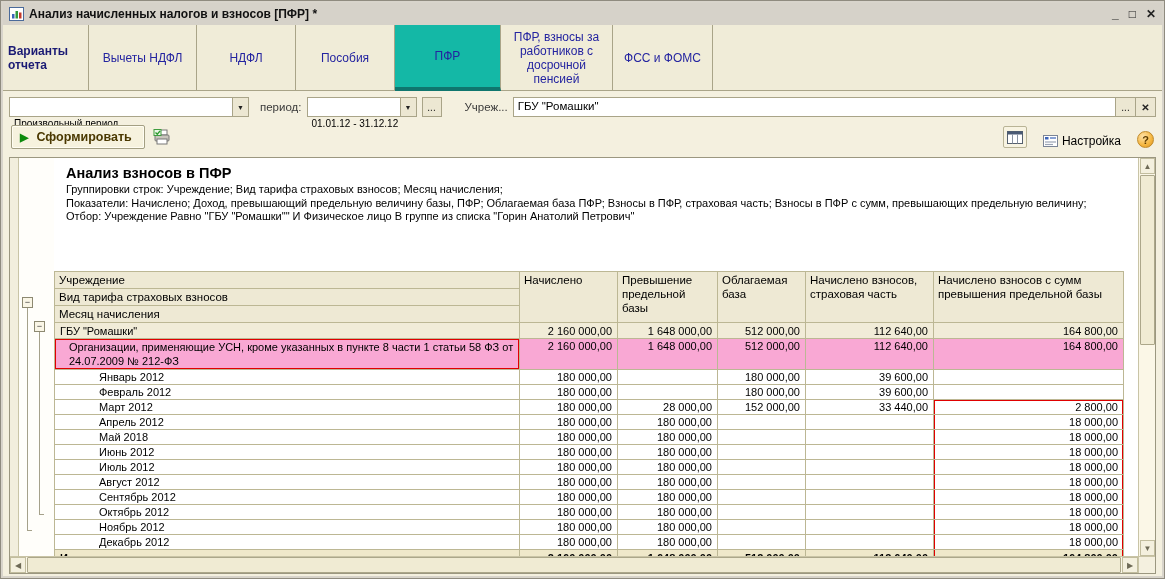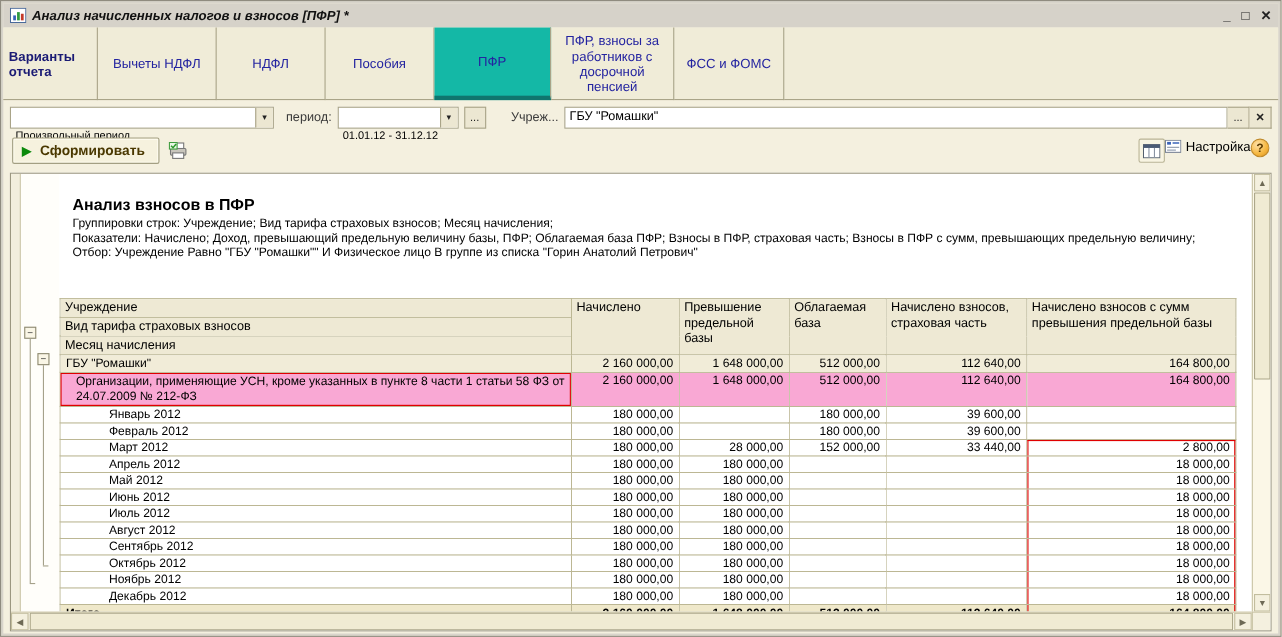--- a/index.html
+++ b/index.html
@@ -6,21 +6,21 @@
   body { font-family:"Liberation Sans", sans-serif; background:#bfbbb0; }
   .window {
     width:1165px; height:579px; position:relative;
     background:#f4f0df; border:1px solid #8f8b7f;
     box-shadow: inset 0 0 0 2px #d8d4cb;
   }
   
   .titlebar { height:22px; margin:2px 2px 0 2px; background:#d6d2c9;
     display:flex; align-items:center; padding:0 6px; gap:5px; }
   .title-icon { width:15px; height:14px; display:inline-block; }
-  .title-text { font-size:12px; font-weight:bold; color:#111; white-space:nowrap;font-style:italic; }
+  .title-text { font-size:12px; font-weight:bold; color:#111; white-space:nowrap; }
   .win-controls { margin-left:auto; display:flex; gap:10px; align-items:center; }
   .win-btn { font-size:12px; font-weight:bold; color:#222; cursor:default; line-height:12px; }
   
   .tabbar { display:flex; height:66px; background:#f0ecd8; margin:0 2px; align-items:stretch; }
   .tab { border-right:1px solid #a9a488; border-bottom:1px solid #a9a488;
     display:flex; align-items:center; justify-content:center; text-align:center;
     color:#2424a0; font-size:12px; line-height:14px; padding:2px 5px; white-space:pre-line; }
   .tab.bold { font-weight:bold; color:#1b1b74; justify-content:flex-start; text-align:left; }
   .tab.active { background:#14b8a6; border-bottom:4px solid #0f766e; }
   .tab-fill { flex:1; border-bottom:1px solid #a9a488; }
@@ -41,40 +41,40 @@
   .combo.period-range { width:110px; }
   .inst-wrap { flex:1; display:flex; align-items:stretch; height:20px; }
   .inst-field { flex:1; border:1px solid #a9a488; background:#fff; font-size:11.5px;
     padding:2px 4px; white-space:nowrap; overflow:hidden; }
   
   .toolbar { height:34px; display:flex; align-items:center; padding:0 10px; gap:8px; }
   .generate-btn { display:flex; align-items:center; gap:8px; height:24px; padding:0 12px 0 8px;
     background:#f6f2de; border:1px solid #a39f83; border-radius:2px;
     box-shadow: inset 0 0 0 1px #fffdf2; font-size:12.5px; font-weight:bold; color:#4a3800; }
   .play-glyph { color:#0c8a0c; font-size:11px; }
-  .tb-right { margin-left:auto; display:flex; align-items:flex-start; gap:0; }
+  .tb-right { margin-left:auto; display:flex; align-items:flex-end; gap:16px; }
   .icon-btn { width:24px; height:22px; border:1px solid #b9b496; background:#f8f4e2; border-radius:2px;
     display:flex; align-items:center; justify-content:center; }
   .settings-btn { display:flex; align-items:center; gap:4px; font-size:12px; color:#000; }
   .help-btn { width:17px; height:17px; border-radius:50%;
     background: radial-gradient(circle at 35% 30%, #ffe2a8, #f5b63e 60%, #d98f1f);
     border:1px solid #c08a2a; color:#5d3c00; font-size:11px; font-weight:bold;
     display:flex; align-items:center; justify-content:center; }
   
   .report { position:relative; margin:3px 8px 0 8px; height:417px; background:#fff;
     border:1px solid #9b9780; overflow:hidden; }
   .rstrip { position:absolute; left:0; top:0; bottom:17px; width:9px;
     background:#f2eedd; border-right:1px solid #c9c4a6; }
   .gutter { position:absolute; left:9px; top:0; bottom:17px; width:35px; background:#fffefa; }
   .minus-box { position:absolute; width:11px; height:11px; border:1px solid #8d8971; background:#faf6e6;
     color:#333; font-size:9px; line-height:9px; text-align:center; }
   .vline { position:absolute; width:1px; background:#a5a18a; }
   .foot { position:absolute; height:1px; width:5px; background:#a5a18a; }
   .rcontent { position:absolute; left:44px; top:0; right:17px; bottom:17px; background:#fff; overflow:hidden; }
-  .desc { height:86px; padding:21px 0 0 12px; }
+  .desc { height:86px; padding:7px 0 0 12px; }
   .desc .rtitle { font-size:14.5px; font-weight:bold; color:#000; margin-bottom:2px; }
   .desc .rline { font-size:11px; color:#000; line-height:13.5px; white-space:nowrap; }
   
   table.rtable { border-collapse:collapse; table-layout:fixed;margin-top:27px; }
   .rtable col.c0{width:465px;} .rtable col.c1{width:98px;} .rtable col.c2{width:100px;}
   .rtable col.c3{width:88px;}  .rtable col.c4{width:128px;} .rtable col.c5{width:190px;}
   .rtable td { border:1px solid #bcb794; font-size:11px; color:#000;
     padding:1px 4px; white-space:nowrap; overflow:hidden; position:relative; }
   .rtable .hdr td { background:#eee9d4; font-size:11.5px; vertical-align:top; line-height:14px;
     white-space:normal; height:17px; }
@@ -290,21 +290,21 @@
             </tr>
             <tr class="row-month">
               <td class="lbl">Апрель 2012</td>
               <td class="val">180 000,00</td>
               <td class="val">180 000,00</td>
               <td class="val"></td>
               <td class="val"></td>
               <td class="val hl hl-mid">18 000,00</td>
             </tr>
             <tr class="row-month">
-              <td class="lbl">Май 2012</td>
+              <td class="lbl">Май 2018</td>
               <td class="val">180 000,00</td>
               <td class="val">180 000,00</td>
               <td class="val"></td>
               <td class="val"></td>
               <td class="val hl hl-mid">18 000,00</td>
             </tr>
             <tr class="row-month">
               <td class="lbl">Июнь 2012</td>
               <td class="val">180 000,00</td>
               <td class="val">180 000,00</td>

